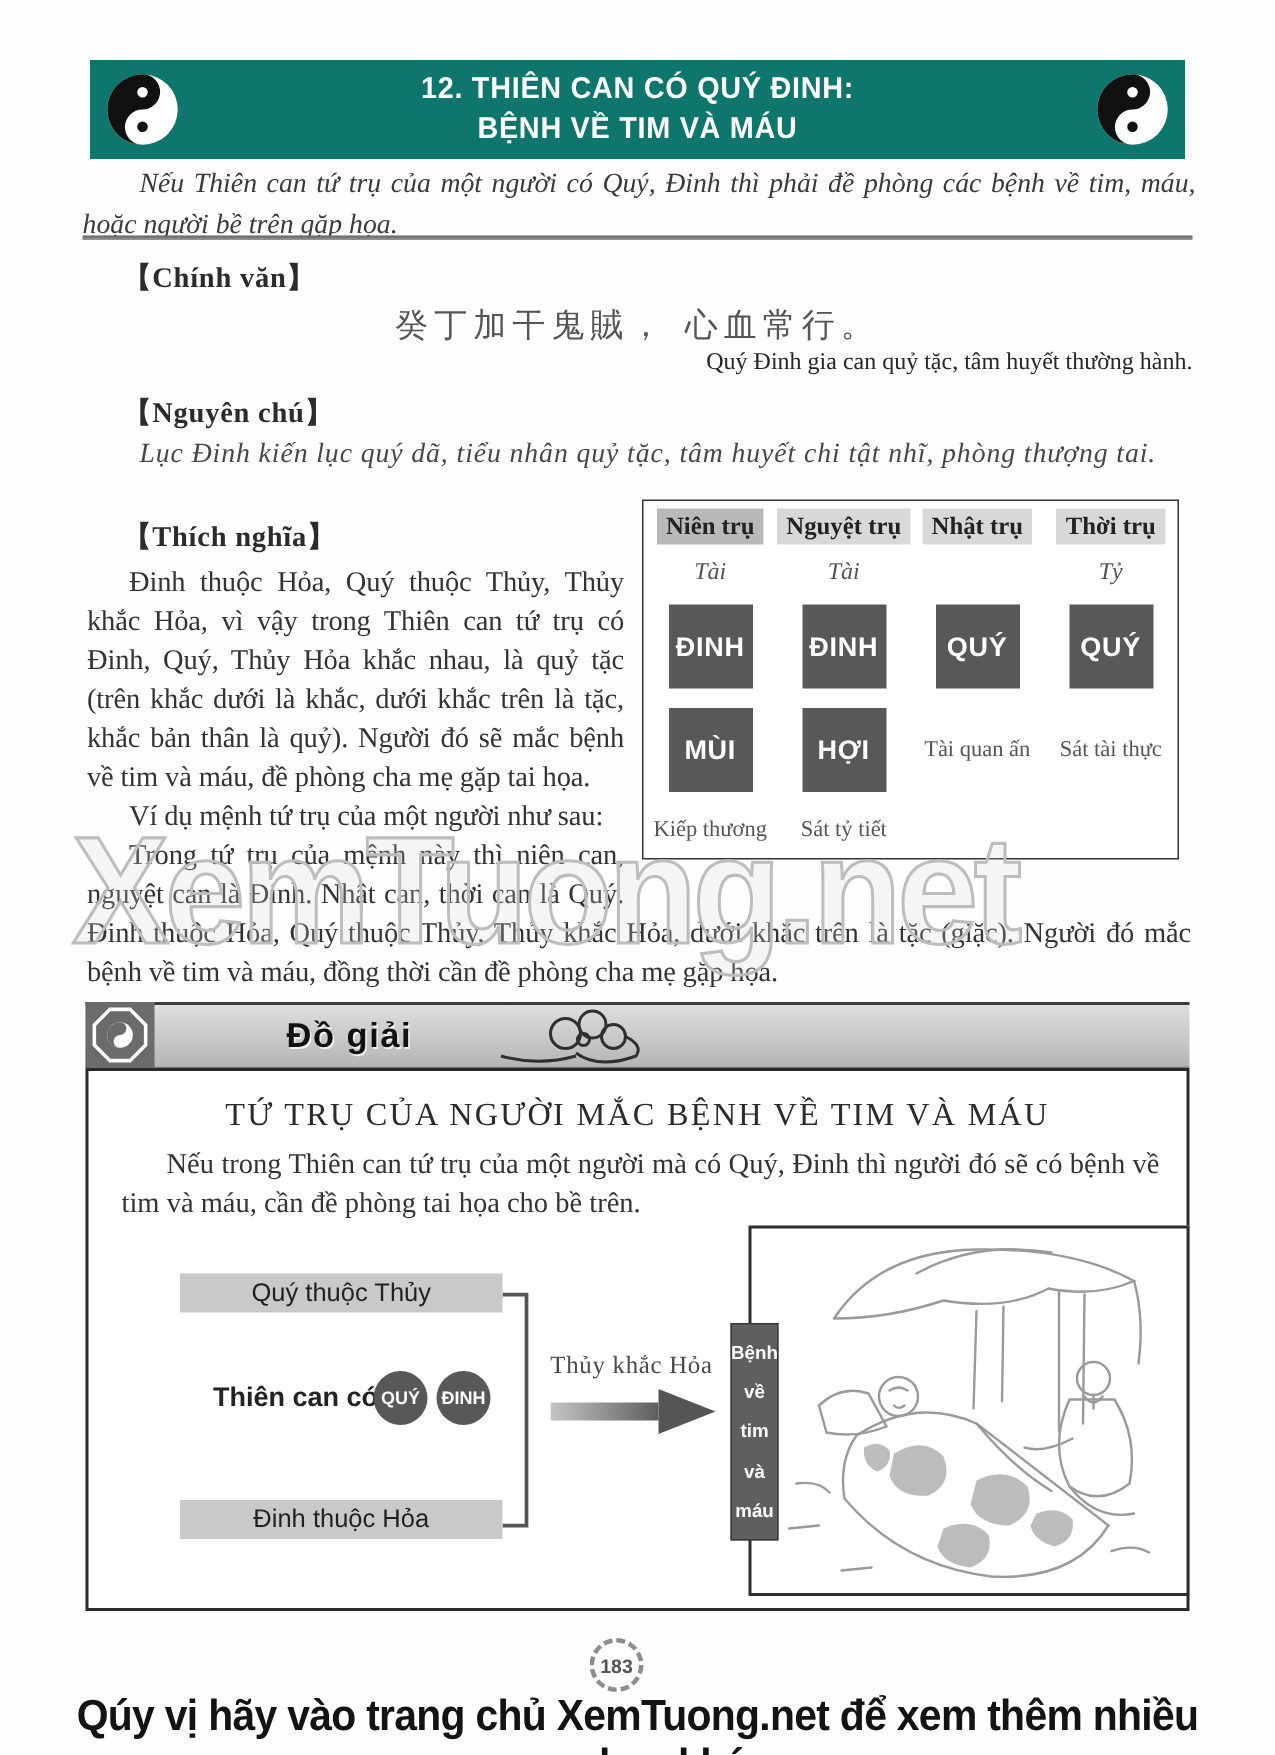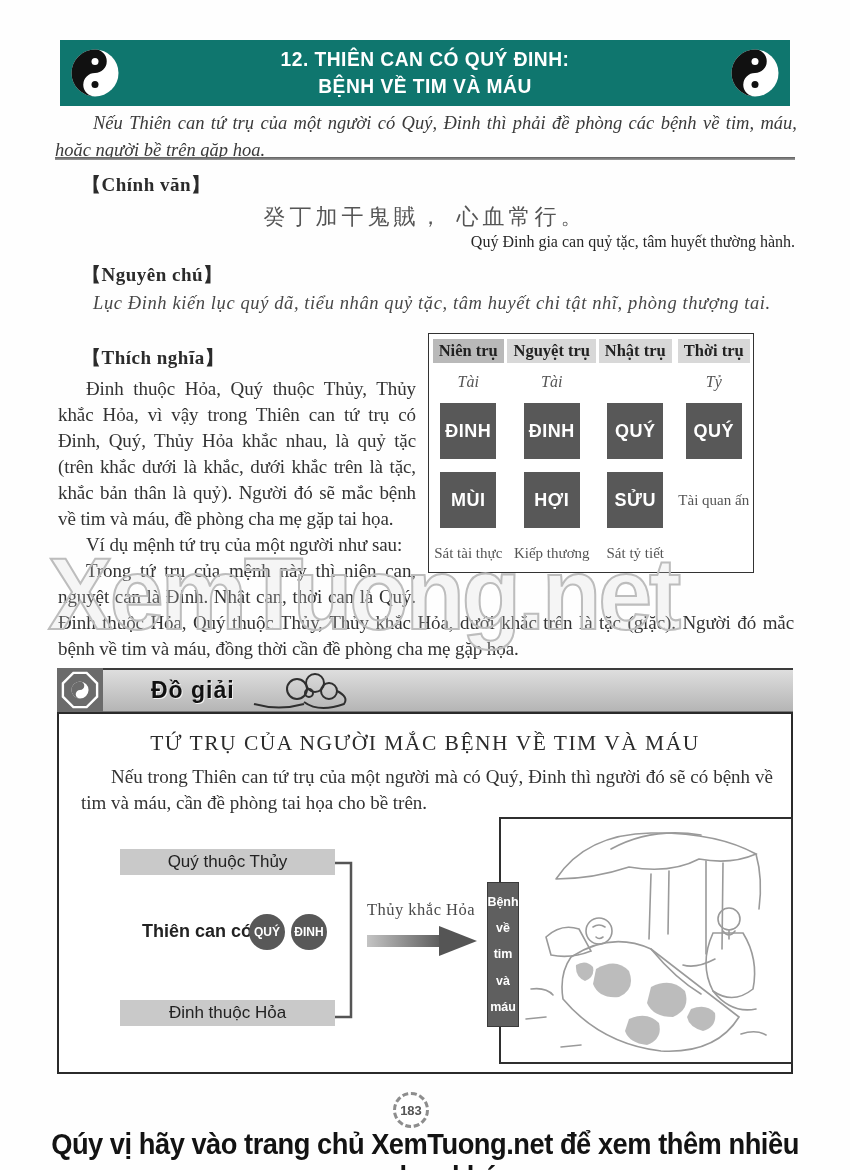--- a/index.html
+++ b/index.html
@@ -59,21 +59,21 @@
   .thich-body{
     left:58px;top:376px;width:736px;
     font-size:19px;line-height:26px;text-align:justify;color:#333;
     letter-spacing:-0.1px;
   }
   .float-spacer{float:right;width:378px;height:214px;}
   .thich-body p{margin:0;text-indent:28px;}
 
   
   .pillar-table{
-    left:428px;top:333px;width:326px;height:240px;
+    left:428px;top:333px;width:358px;height:240px;
     border:1.5px solid #333;background:#fff;box-sizing:border-box;
     display:grid;grid-template-columns:repeat(4,1fr);
     grid-template-rows:34px 28px 70px 68px auto;
     z-index:2;
   }
   .pillar-table .cell{display:flex;align-items:center;justify-content:center;}
   .pt-header span{
     font-weight:bold;font-size:16.5px;color:#222;
     padding:2px 6px;background:#d8d8d8;white-space:nowrap;
   }
@@ -96,21 +96,21 @@
     -webkit-text-stroke:2px #bdbdbd;
     z-index:5;pointer-events:none;white-space:nowrap;
     transform:scaleY(1.05);
   }
 
   
   .dogiai-bar{
     left:57px;top:668px;width:736px;height:44px;
     background:linear-gradient(#dedede,#b5b5b5);
     border-top:2px solid #3c3c3c;border-bottom:1px solid #777;
-    display:flex;align-items:center;box-sizing:border-box;z-index:1;
+    display:flex;align-items:center;box-sizing:border-box;z-index:1;gap:40px;
   }
   .dogiai-badge{
     width:46px;height:44px;background:#6b6b6b;flex:0 0 auto;
     display:flex;align-items:center;justify-content:center;
     margin-top:-1px;
   }
   .dogiai-label{
     font-family:"Liberation Sans", sans-serif;font-weight:bold;
     font-size:23px;color:#111;margin-left:48px;letter-spacing:1px;
     text-shadow:1px 1px 0 #f2f2f2;
@@ -248,23 +248,20 @@
       </div>
     <div class="cell">
         <div class="stem-box">QUÝ</div>
       </div>
 
     <div class="cell">
         <div class="stem-box">MÙI</div>
       </div>
     <div class="cell">
         <div class="stem-box">HỢI</div>
-      </div>
-    <div class="cell">
-        <div class="stem-box">SỬU</div>
       </div>
 
     <div class="cell pt-bottomlabel">Tài quan ấn</div>
     <div class="cell pt-bottomlabel">Sát tài thực</div>
     <div class="cell pt-bottomlabel">Kiếp thương</div>
     <div class="cell pt-bottomlabel">Sát tỷ tiết</div>
   </div>
 
   <div class="abs watermark">XemTuong.net</div>
 

